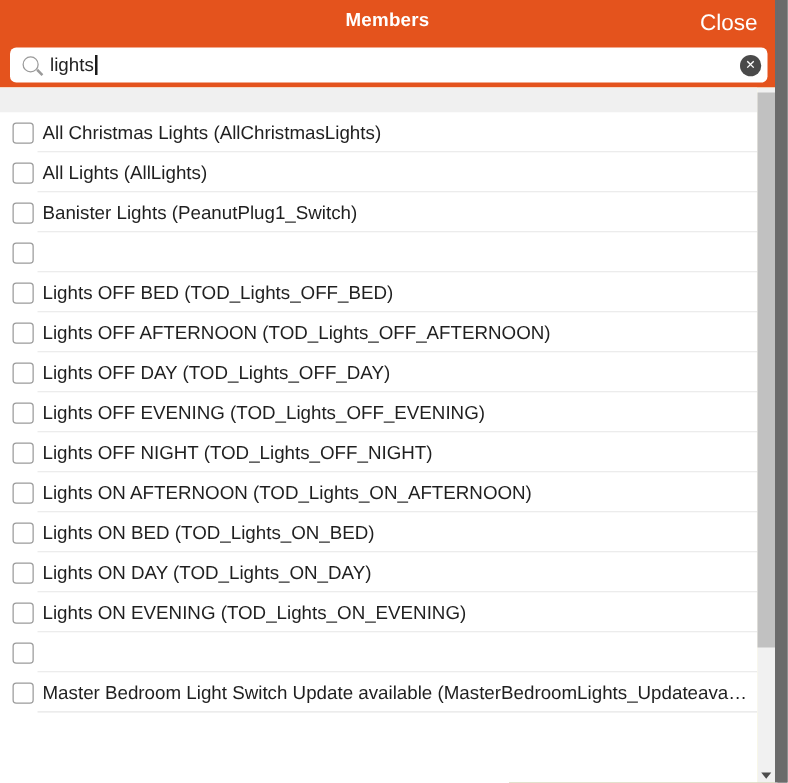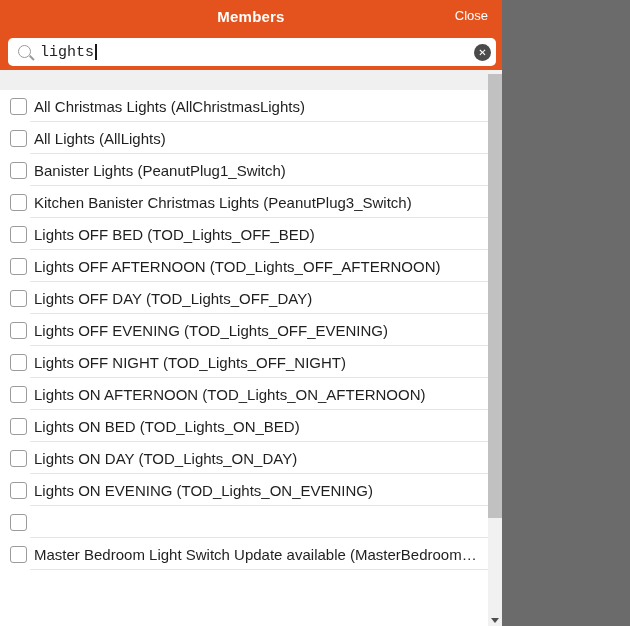--- a/index.html
+++ b/index.html
@@ -5,49 +5,49 @@
   html, body { margin: 0; padding: 0; }
   body {
     width: 630px; height: 626px; overflow: hidden;
     font-family: "Liberation Sans", sans-serif;
     -webkit-font-smoothing: antialiased;
   }
   .screen { position: relative; width: 630px; height: 626px; background: #6B6B6B; }
 
   
   .modal {
-    position: absolute; left: 0; top: 0; width: 502px; height: 626px;
+    position: absolute; left: 0; top: 0; width: 620px; height: 626px;
     background: #fef9c3; overflow: hidden;
   }
 
   
   .topbar { position: absolute; left: 0; top: 0; width: 100%; height: 70px; background: #E4531D; }
   .titlebar { position: relative; height: 32px; }
   .page-title {
     position: absolute; left: 0; right: 0; top: 8px; text-align: center;
     color: #FFFFFF; font-size: 15px; font-weight: 700; letter-spacing: .2px;
   }
   .close-btn {
-    position: absolute; right: 14px; top: 8px; color: #FFFFFF; font-size: 13px;
+    position: absolute; right: 14px; top: 8px; color: #FFFFFF; font-size: 18px;
     cursor: pointer; background: none; border: none; padding: 0;
     font-family: "Liberation Sans", sans-serif;
   }
 
   .search-wrap { position: absolute; left: 8px; right: 6px; top: 38px; }
   .search-field {
     height: 28px; background: #FFFFFF; border-radius: 5px;
     display: flex; align-items: center; padding: 0 5px 0 6px;
   }
   .mag-icon { position: relative; width: 11px; height: 11px; border: 1.5px solid #9A9A9A;
     border-radius: 50%; margin: 0 9px 2px 4px; flex: none; }
   .mag-icon::after {
     content: ""; position: absolute; width: 6px; height: 1.5px; background: #9A9A9A;
     right: -5px; bottom: -2px; transform: rotate(45deg);
   }
-  .query { font-size: 15px; color: #222222; white-space: pre; font-family: Liberation Mono, monospace; }
+  .query { font-size: 15px; color: #222222; white-space: pre; }
   .caret { display: inline-block; width: 1.5px; height: 16px; background: #1a1a1a;
     margin-left: 1px; vertical-align: -3px; }
   .flex-spacer { flex: 1; }
   .clear-btn {
     width: 17px; height: 17px; border-radius: 50%; background: #4A4A4A; border: none;
     color: #FFFFFF; font-size: 10px; line-height: 17px; text-align: center; padding: 0;
     cursor: pointer; flex: none; display: flex; align-items: center; justify-content: center;
     font-family: "Liberation Sans", sans-serif;
   }
 
@@ -129,21 +129,20 @@
           <div class="member-row">
     <span class="checkbox"></span>
     <span class="member-label">All Lights (AllLights)</span>
   </div>
           <div class="member-row">
     <span class="checkbox"></span>
     <span class="member-label">Banister Lights (PeanutPlug1_Switch)</span>
   </div>
           <div class="member-row">
     <span class="checkbox"></span>
-    <span class="member-label">Kitchen Banister Christmas Lights (PeanutPlug3_Switch)</span>
   </div>
           <div class="member-row">
     <span class="checkbox"></span>
     <span class="member-label">Lights OFF BED (TOD_Lights_OFF_BED)</span>
   </div>
           <div class="member-row">
     <span class="checkbox"></span>
     <span class="member-label">Lights OFF AFTERNOON (TOD_Lights_OFF_AFTERNOON)</span>
   </div>
           <div class="member-row">

